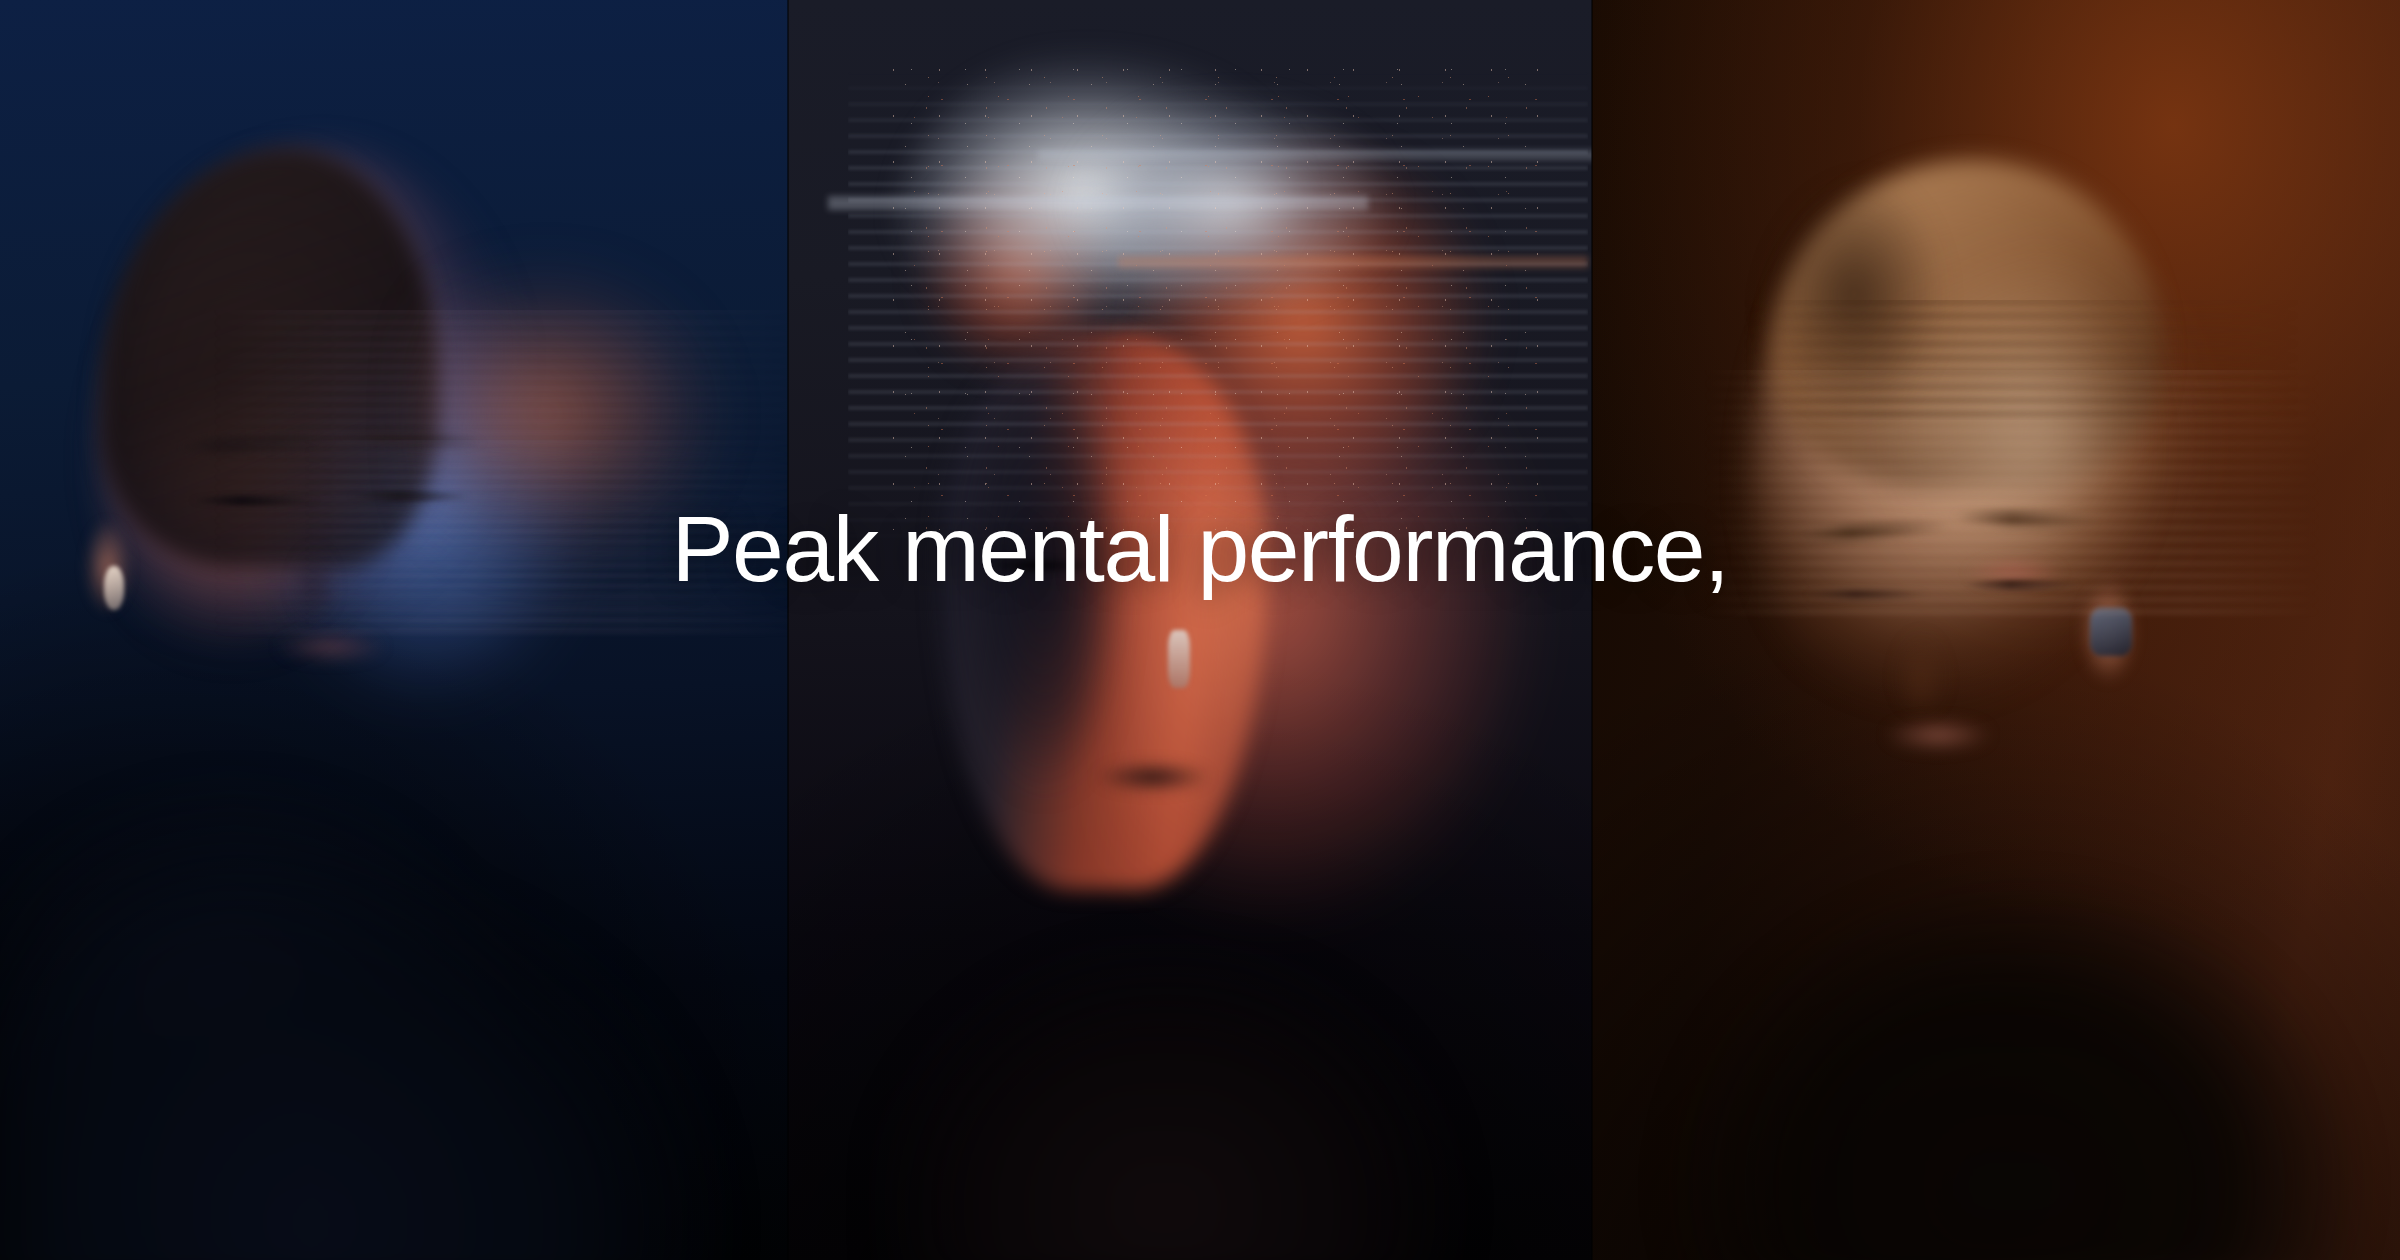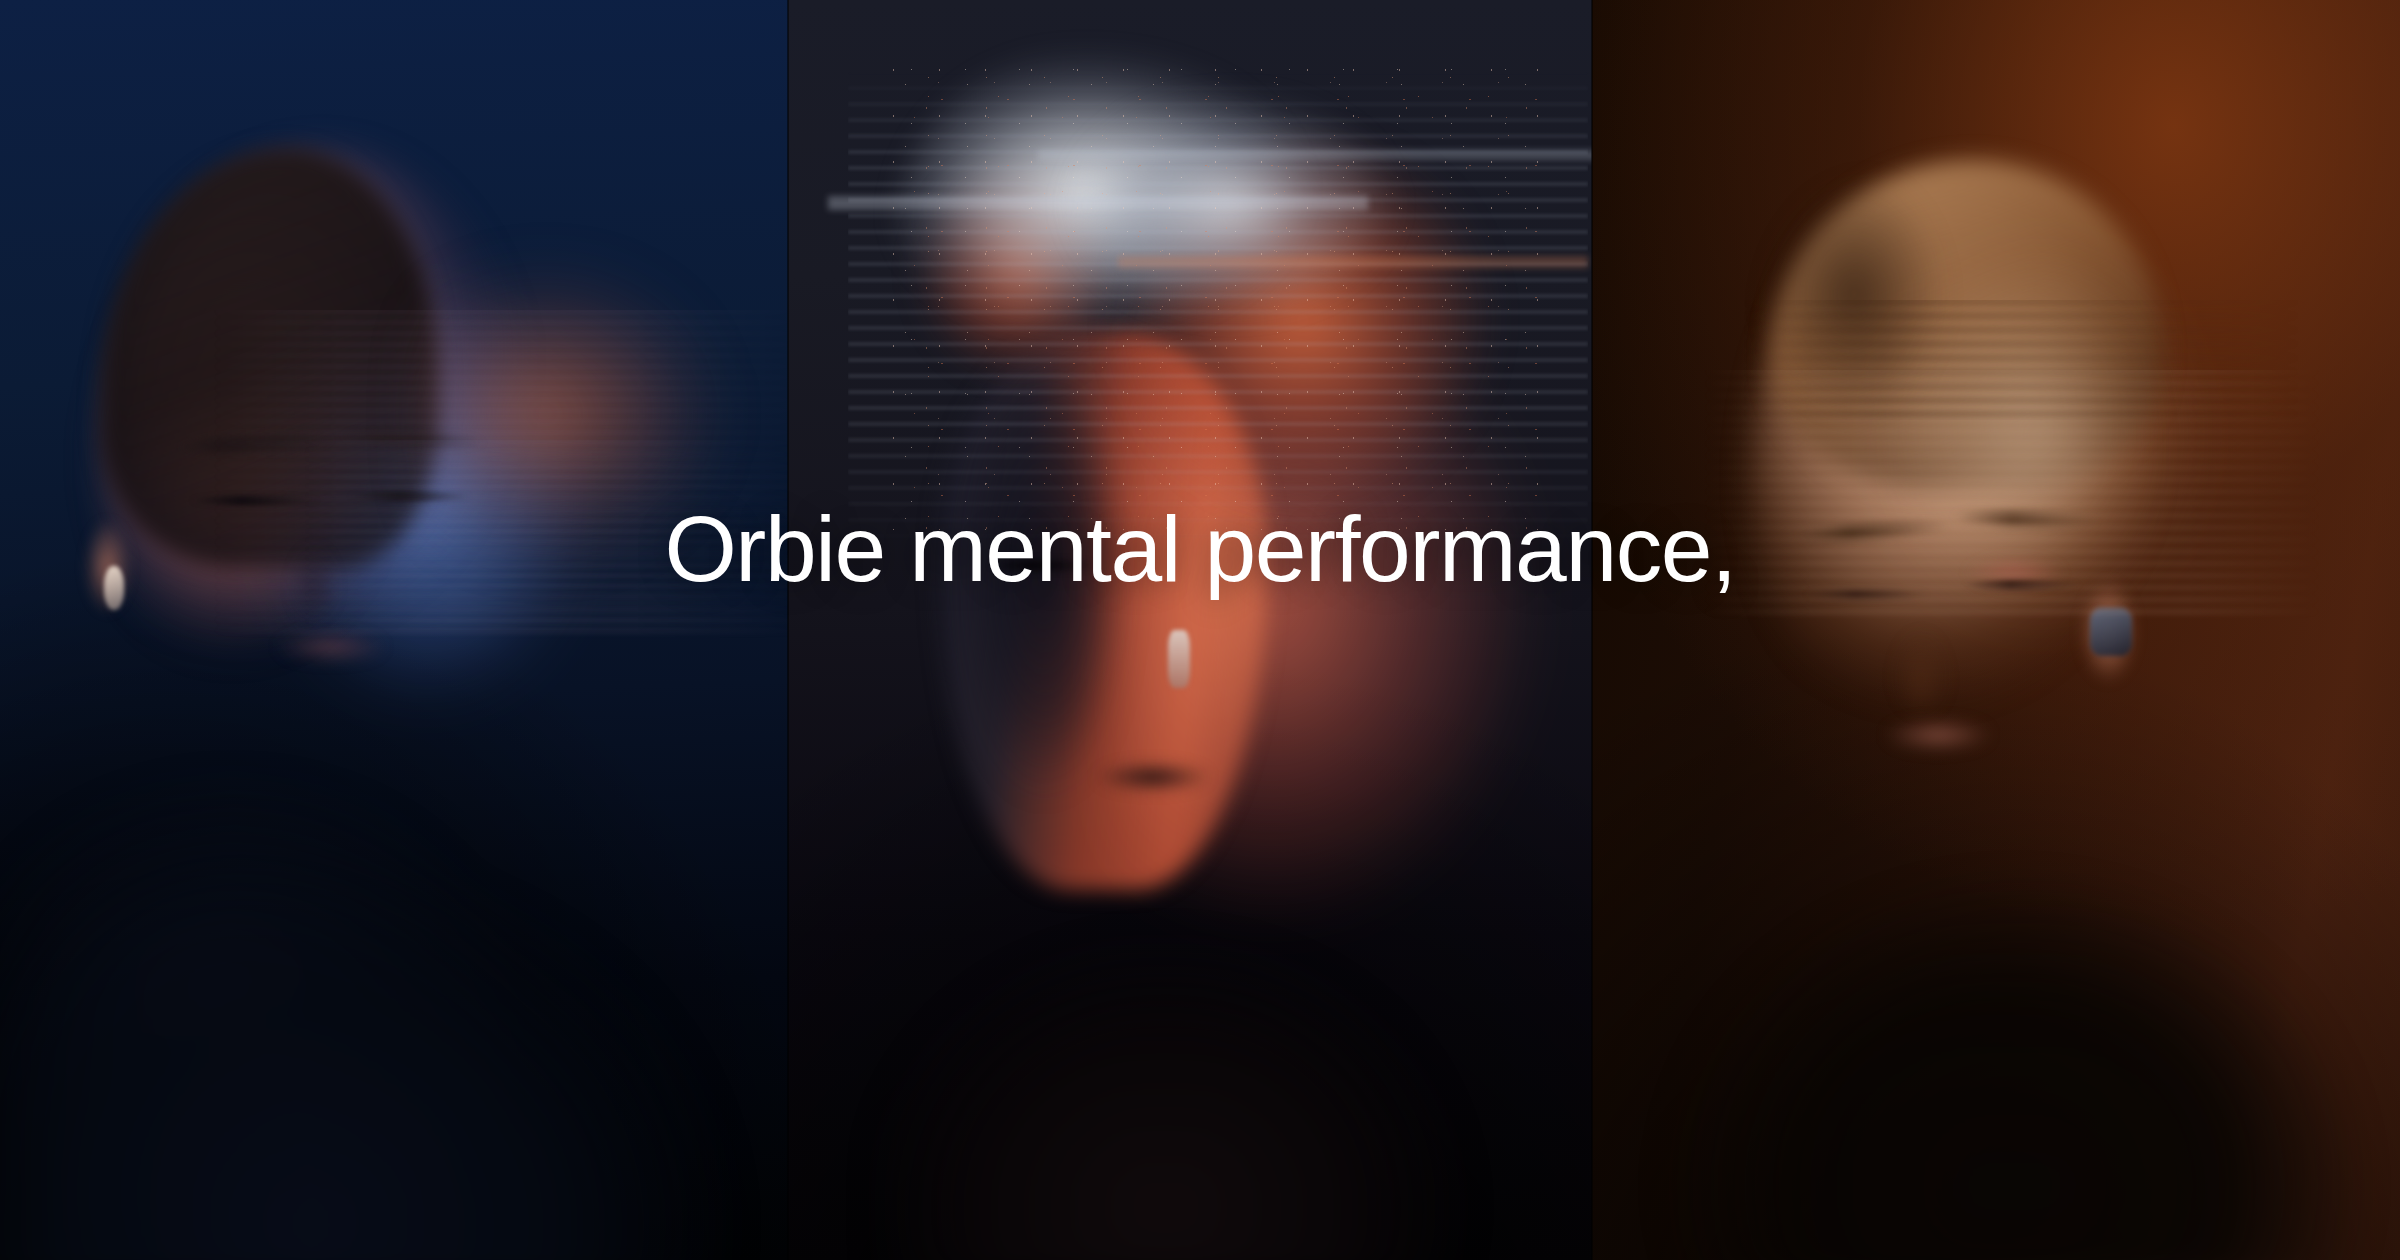--- a/index.html
+++ b/index.html
@@ -370,17 +370,17 @@
       <div class="layer c-streaks"></div>
     </div>
 
   </div>
 
   <div class="seam seam-1"></div>
   <div class="seam seam-2"></div>
 
   <div class="overlay">
     <h1 class="headline">
-      <span class="ln">Orbie mental performance,</span>
+      <span class="ln">Peak mental performance,</span>
     </h1>
   </div>
 
 </div>
 
 </body></html>

